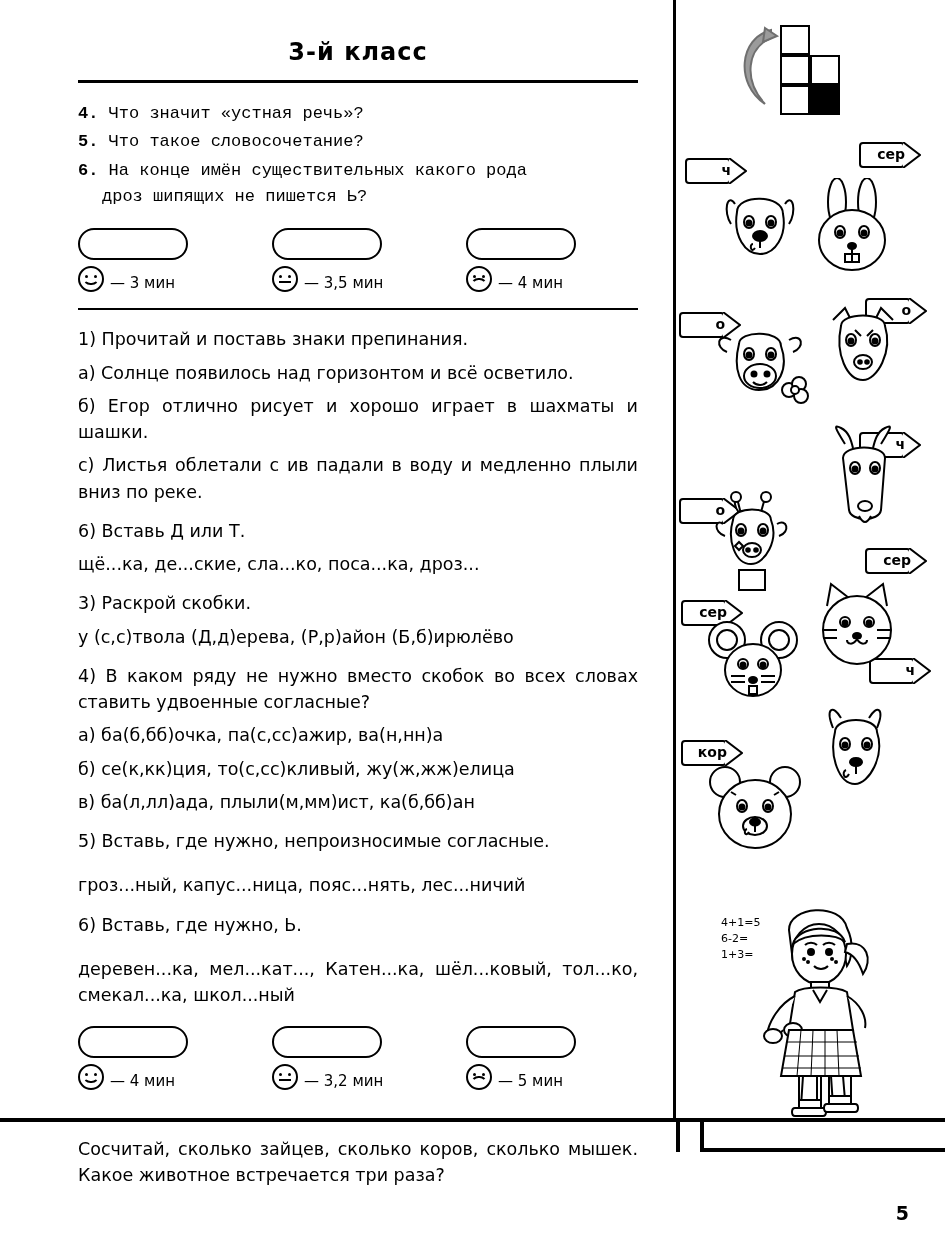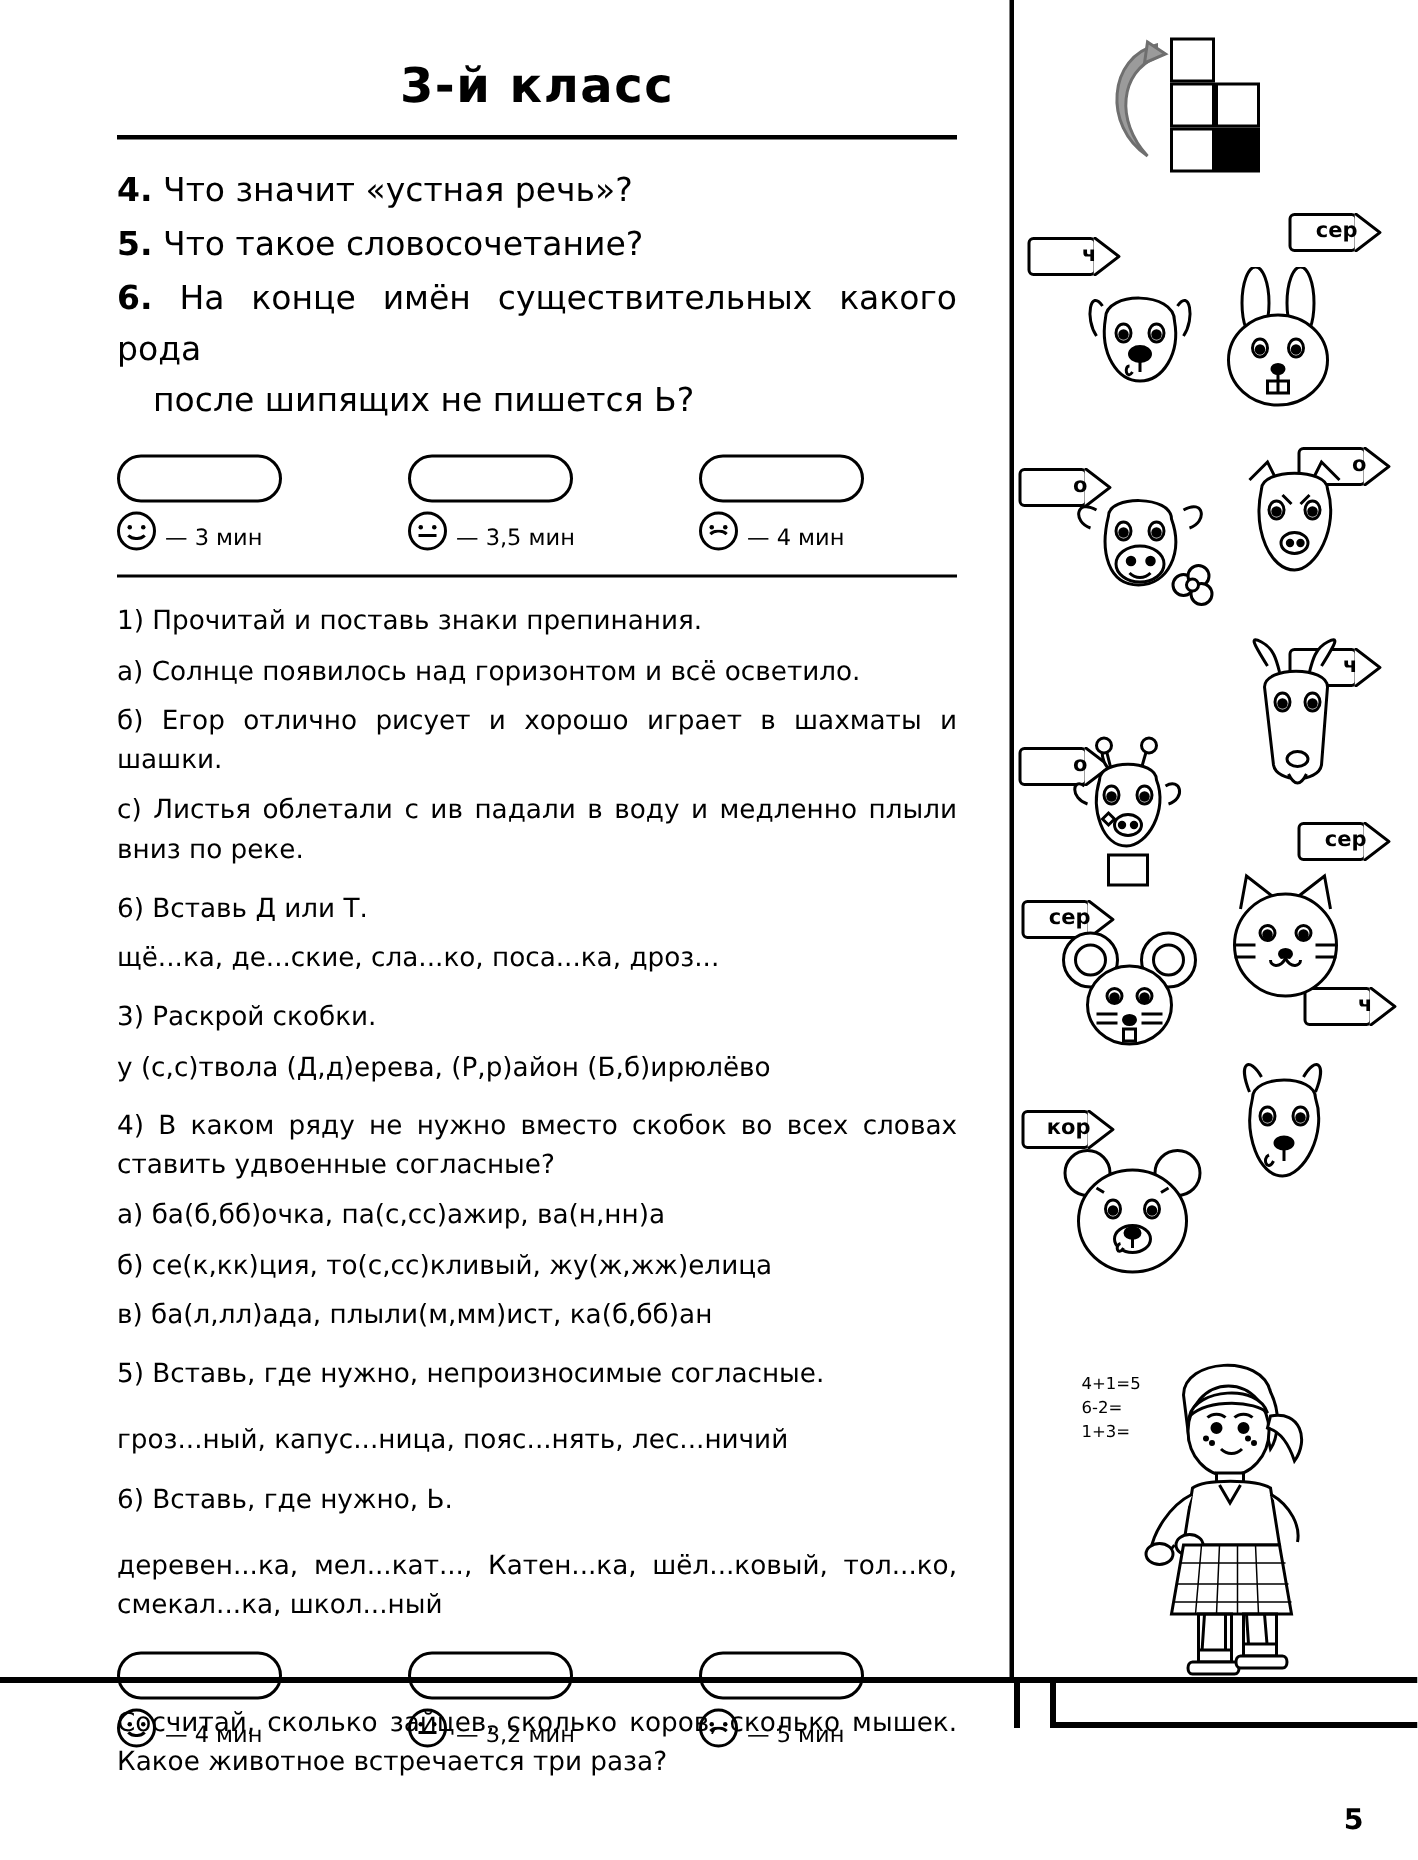--- a/index.html
+++ b/index.html
@@ -36,42 +36,43 @@
   #content {
     position: absolute;
     left: 78px;
     top: 30px;
     width: 560px;
   }
 
   
   .title {
     text-align: center;
-    font-size: 32px;
+    font-size: 24px;
     font-weight: bold;
     letter-spacing: 1px;
     margin: 8px 0 14px 0;
   }
   .rule {
     border: none;
     border-top: 3px solid #000;
     margin: 0 0 18px 0;
   }
   .rule.thin {
     border-top: 2px solid #000;
     margin: 16px 0 16px 0;
   }
 
   
   .q-item {
-    font-size: 22px;
+    font-size: 17px;
     line-height: 1.55;
     margin-bottom: 2px;
     text-align: justify;
     text-align-last: left;
+    font-family: Liberation Mono, monospace;
   }
   .q-num {
     font-weight: bold;
   }
   .q-cont {
     display: block;
     padding-left: 24px;
   }
 
   
@@ -272,21 +273,21 @@
         <span class="q-num">4.</span>
         <span>Что значит «устная речь»?</span>
       </div>
       <div class="q-item">
         <span class="q-num">5.</span>
         <span>Что такое словосочетание?</span>
       </div>
       <div class="q-item">
         <span class="q-num">6.</span>
         <span>На конце имён существительных какого рода</span>
-        <span class="q-cont">после шипящих не пишется Ь?</span>
+        <span class="q-cont">дроз шипящих не пишется Ь?</span>
       </div>
 
       <div class="time-row">
         <div class="time-cell">
           <div class="time-box"></div>
           <div class="time-label">
             <span class="face happy">
                 <span class="mouth"></span>
               </span>
             <span>— 3 мин</span>

